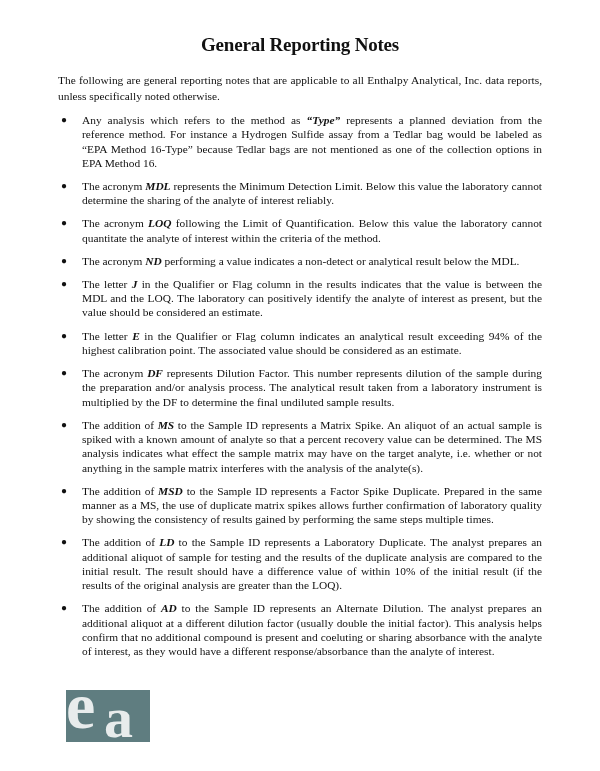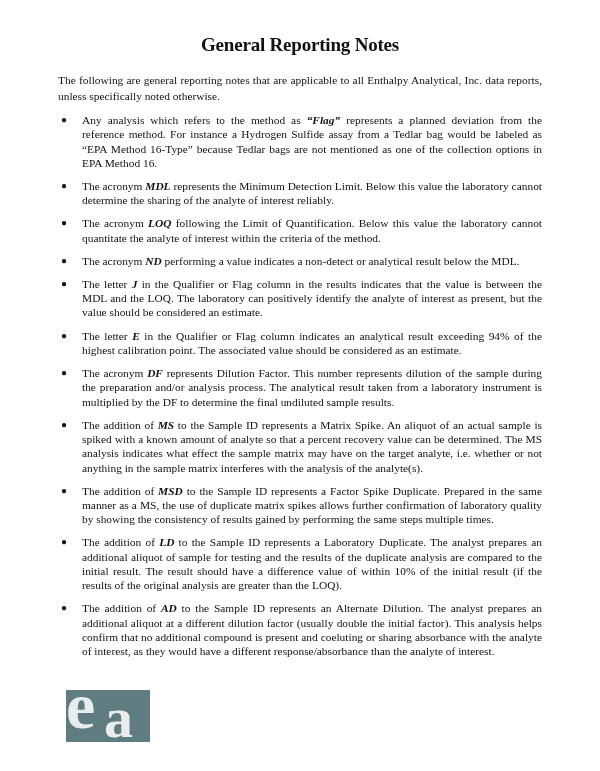--- a/index.html
+++ b/index.html
@@ -22,21 +22,21 @@
             font-family: Liberation Mono, monospace; font-size: 8.5px; color: #111; margin-top: 43px; }
   .footer span { margin: 0 2px; }
 </style>
 </head>
 <body>
 
 <div class="title">General Reporting Notes</div>
 <div class="intro">The following are general reporting notes that are applicable to all Enthalpy Analytical, Inc. data reports, unless specifically noted otherwise.</div>
 
 <ul class="notes">
-  <li class="note"><span class="bullet">●</span><span>Any analysis which refers to the method as </span><span class="term">“Flag”</span><span> represents a planned deviation from the reference method.  For instance a Hydrogen Sulfide assay from a Tedlar bag would be labeled as “EPA Method 16-Type” because Tedlar bags are not mentioned as one of the collection options in EPA Method 16.</span></li>
+  <li class="note"><span class="bullet">●</span><span>Any analysis which refers to the method as </span><span class="term">“Type”</span><span> represents a planned deviation from the reference method.  For instance a Hydrogen Sulfide assay from a Tedlar bag would be labeled as “EPA Method 16-Type” because Tedlar bags are not mentioned as one of the collection options in EPA Method 16.</span></li>
   <li class="note"><span class="bullet">●</span><span>The acronym </span><span class="term">MDL</span><span> represents the Minimum Detection Limit. Below this value the laboratory cannot determine the sharing of the analyte of interest reliably.</span></li>
   <li class="note"><span class="bullet">●</span><span>The acronym </span><span class="term">LOQ</span><span> following the Limit of Quantification. Below this value the laboratory cannot quantitate the analyte of interest within the criteria of the method.</span></li>
   <li class="note"><span class="bullet">●</span><span>The acronym </span><span class="term">ND</span><span> performing a value indicates a non-detect or analytical result below the MDL.</span></li>
   <li class="note"><span class="bullet">●</span><span>The letter </span><span class="term">J</span><span> in the Qualifier or Flag column in the results indicates that the value is between the MDL and the LOQ. The laboratory can positively identify the analyte of interest as present, but the value should be considered an estimate.</span></li>
   <li class="note"><span class="bullet">●</span><span>The letter </span><span class="term">E</span><span> in the Qualifier or Flag column indicates an analytical result exceeding 94% of the highest calibration point. The associated value should be considered as an estimate.</span></li>
   <li class="note"><span class="bullet">●</span><span>The acronym </span><span class="term">DF</span><span> represents Dilution Factor. This number represents dilution of the sample during the preparation and/or analysis process. The analytical result taken from a laboratory instrument is multiplied by the DF to determine the final undiluted sample results.</span></li>
   <li class="note"><span class="bullet">●</span><span>The addition of </span><span class="term">MS</span><span> to the Sample ID represents a Matrix Spike. An aliquot of an actual sample is spiked with a known amount of analyte so that a percent recovery value can be determined. The MS analysis indicates what effect the sample matrix may have on the target analyte, i.e. whether or not anything in the sample matrix interferes with the analysis of the analyte(s).</span></li>
   <li class="note"><span class="bullet">●</span><span>The addition of </span><span class="term">MSD</span><span> to the Sample ID represents a Factor Spike Duplicate. Prepared in the same manner as a MS, the use of duplicate matrix spikes allows further confirmation of laboratory quality by showing the consistency of results gained by performing the same steps multiple times.</span></li>
   <li class="note"><span class="bullet">●</span><span>The addition of </span><span class="term">LD</span><span> to the Sample ID represents a Laboratory Duplicate. The analyst prepares an additional aliquot of sample for testing and the results of the duplicate analysis are compared to the initial result. The result should have a difference value of within 10% of the initial result (if the results of the original analysis are greater than the LOQ).</span></li>
   <li class="note"><span class="bullet">●</span><span>The addition of </span><span class="term">AD</span><span> to the Sample ID represents an Alternate Dilution. The analyst prepares an additional aliquot at a different dilution factor (usually double the initial factor). This analysis helps confirm that no additional compound is present and coeluting or sharing absorbance with the analyte of interest, as they would have a different response/absorbance than the analyte of interest.</span></li>

